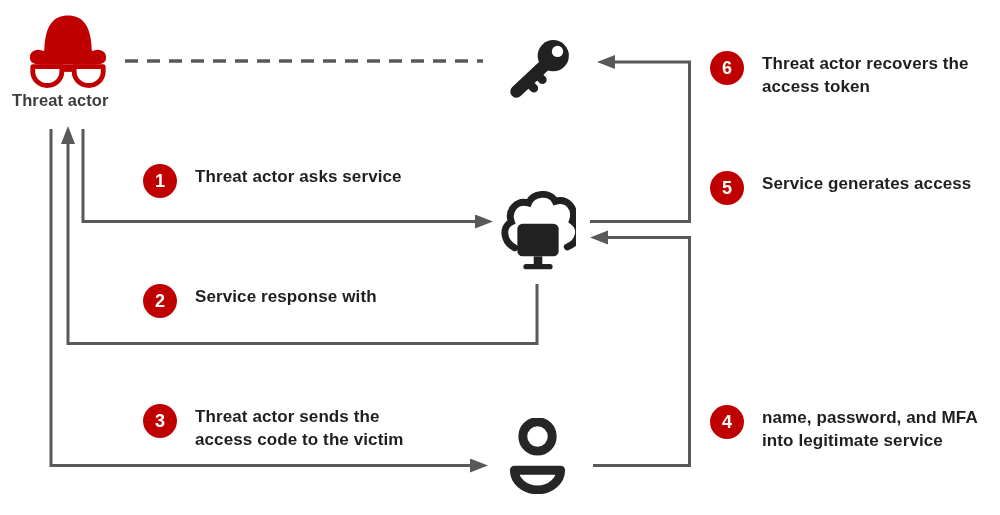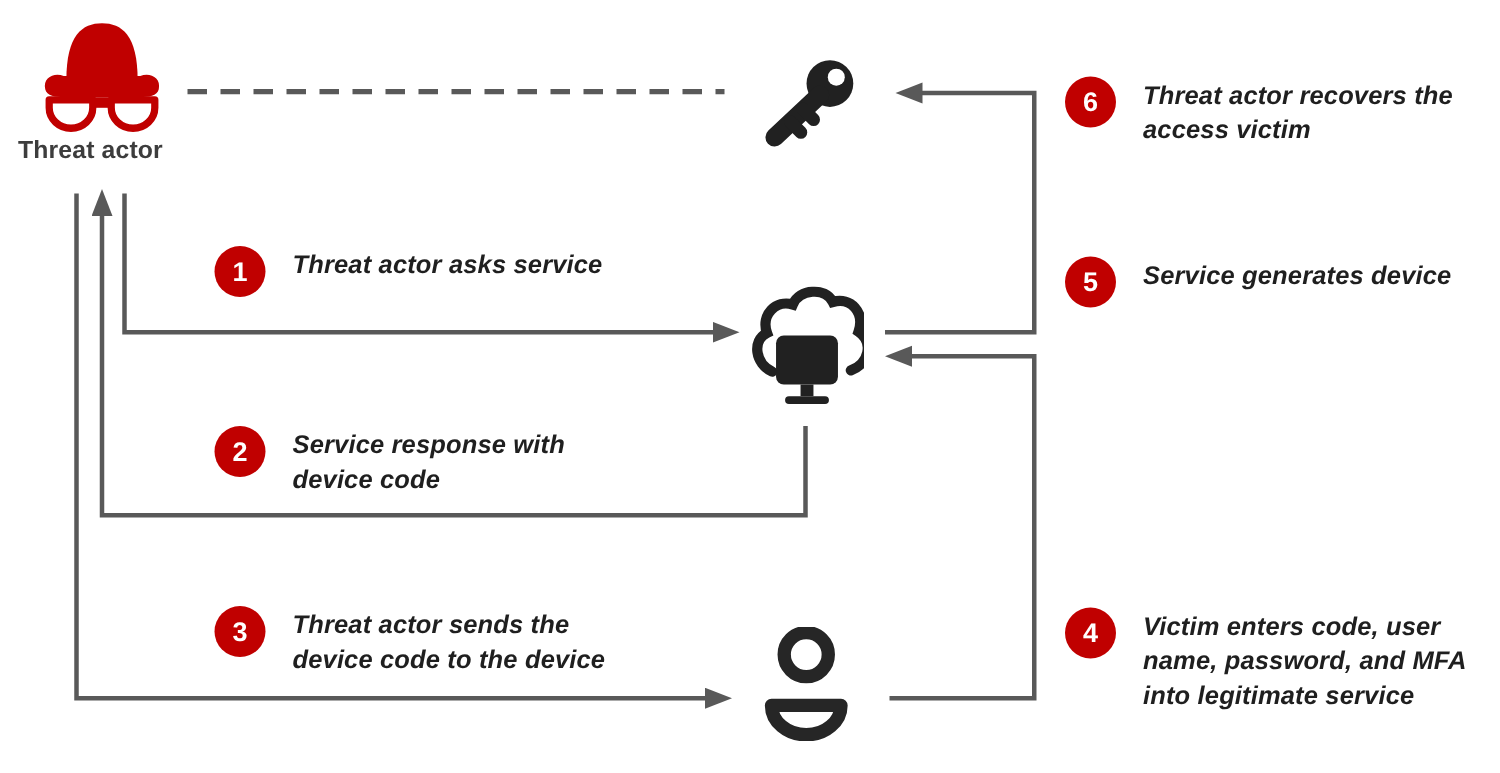--- a/index.html
+++ b/index.html
@@ -47,21 +47,21 @@
     justify-content: center;
     margin-top: -1px;
   }
   .step-text {
     font-size: 17px;
     font-weight: bold;
     color: #1f1f1f;
     line-height: 23px;
     letter-spacing: 0.1px;
   }
-  .step-text div { white-space: nowrap; font-style: italic; }
+  .step-text div { white-space: nowrap; }
 </style>
 </head>
 <body>
 
 <div class="canvas">
 
   <svg class="connectors" viewBox="0 0 1000 515">
     <defs>
       <marker id="arrow" markerUnits="userSpaceOnUse" markerWidth="20" markerHeight="16" refX="2" refY="7" orient="auto">
         <path d="M0,0 L18,7 L0,14 Z" fill="#595959"></path>
@@ -122,49 +122,47 @@
     <div class="step-badge">1</div>
     <div class="step-text">
       <div>Threat actor asks service</div>
     </div>
   </div>
 
   <div class="step" style="left:143px; top:285px;">
     <div class="step-badge">2</div>
     <div class="step-text">
       <div>Service response with</div>
-      <div>device code</div>
     </div>
   </div>
 
   <div class="step" style="left:143px; top:405px;">
     <div class="step-badge">3</div>
     <div class="step-text">
       <div>Threat actor sends the</div>
-      <div>device code to the device</div>
+      <div>access code to the victim</div>
     </div>
   </div>
 
   <div class="step" style="left:710px; top:406px;">
     <div class="step-badge">4</div>
     <div class="step-text">
-      <div>Victim enters code, user</div>
       <div>name, password, and MFA</div>
       <div>into legitimate service</div>
     </div>
   </div>
 
   <div class="step" style="left:710px; top:172px;">
     <div class="step-badge">5</div>
     <div class="step-text">
-      <div>Service generates device</div>
+      <div>Service generates access</div>
     </div>
   </div>
 
   <div class="step" style="left:710px; top:52px;">
     <div class="step-badge">6</div>
     <div class="step-text">
       <div>Threat actor recovers the</div>
-      <div>access victim</div>
+      <div>access token</div>
     </div>
   </div>
 
 </div>
 
 </body></html>

